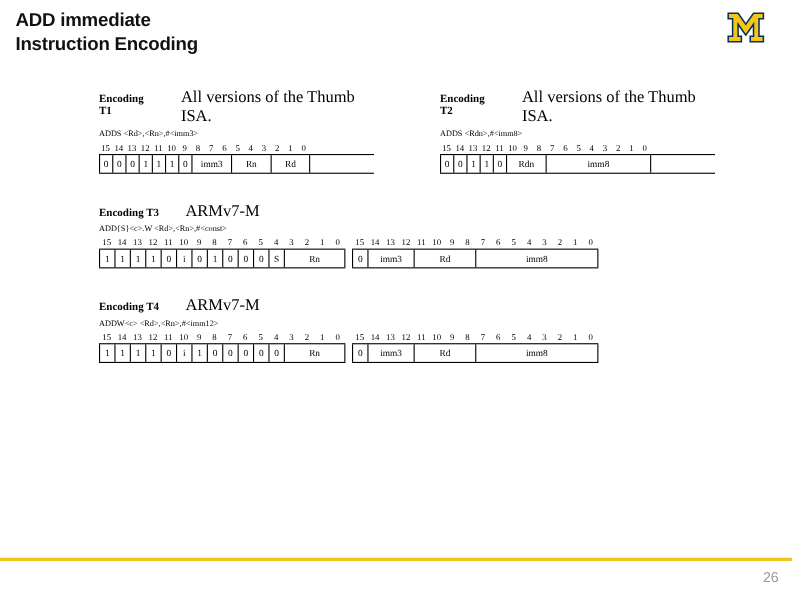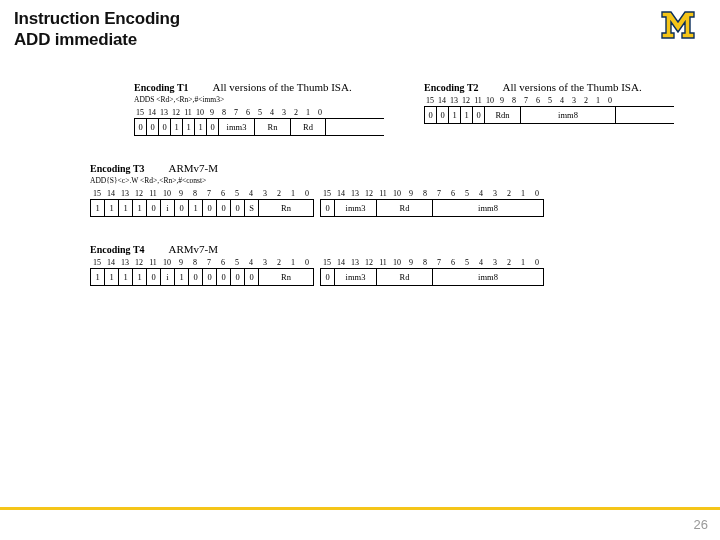--- a/index.html
+++ b/index.html
@@ -27,34 +27,33 @@
   .logo {
     margin-top: 2px;
   }
   .content {
     padding: 30px 40px 0 90px;
     font-family: "Times New Roman", Times, serif;
     color: #000;
   }
   .row-top {
     display: flex;
-    gap: 40px;
-    margin-left: 44px;
+    gap: 60px;
   }
   .enc-block {
     margin-bottom: 26px;
   }
   .enc-head {
     display: flex;
     align-items: baseline;
     gap: 24px;
     margin-bottom: 2px;
   }
   .enc-name { font-weight: 700; font-size: 10px; }
-  .enc-note { font-size: 11px; }
+  .enc-note { font-size: 15px; }
   .syntax { font-size: 7.5px; line-height: 1.2; margin-bottom: 4px; font-family: Liberation Serif, serif; }
   .bits-row { display: flex; font-size: 8px; margin-top: 3px; }
   .bit-num { width: 12px; text-align: center; }
   .bit-num-w { width: 14px; text-align: center; }
   .field-row { display: flex; border-top: 1px solid #000; border-bottom: 1px solid #000; margin-top: 1px; }
   .cell {
     border-left: 1px solid #000;
     font-size: 8.5px;
     height: 16px;
     display: flex;
@@ -77,22 +76,22 @@
     font-size: 13px;
     color: #999;
     font-family: Verdana, sans-serif;
   }
 </style>
 </head>
 <body>
 
 <div class="header">
   <div class="title">
+    <div>ADD immediate</div>
     <div>Instruction Encoding</div>
-    <div>ADD immediate</div>
   </div>
   <div class="logo">
     <svg width="46" height="30" viewBox="0 0 46 30">
       <path d="M2 2 L11 2 L18 12 L25 2 L34 2 L34 7 L30 7 L30 23 L34 23 L34 28 L22 28 L22 23 L25 23 L25 12 L18 22 L11 12 L11 23 L14 23 L14 28 L2 28 L2 23 L6 23 L6 7 L2 7 Z" fill="#f5c518" stroke="#0a2e5c" stroke-width="1.4"></path>
     </svg>
   </div>
 </div>
 
 <div class="content">
 
@@ -134,20 +133,21 @@
         <span class="cell" style="width:36px">Rn</span>
         <span class="cell" style="width:36px">Rd</span>
       </div>
     </div>
 
     <div class="enc-block" style="width:250px">
       <div class="enc-head">
         <span class="enc-name">Encoding T2</span>
         <span class="enc-note">All versions of the Thumb ISA.</span>
       </div>
+      <div class="syntax">ADDS &lt;Rdn&gt;,#&lt;imm8&gt;</div>
       <div class="bits-row">
         <span class="bit-num">15</span>
         <span class="bit-num">14</span>
         <span class="bit-num">13</span>
         <span class="bit-num">12</span>
         <span class="bit-num">11</span>
         <span class="bit-num">10</span>
         <span class="bit-num">9</span>
         <span class="bit-num">8</span>
         <span class="bit-num">7</span>
@@ -236,20 +236,21 @@
         <span class="cell" style="width:112px">imm8</span>
       </div>
     </div>
   </div>
 
   <div class="enc-block" style="width:460px">
     <div class="enc-head">
       <span class="enc-name">Encoding T4</span>
       <span class="enc-note">ARMv7-M</span>
     </div>
+    <div class="syntax">ADDW&lt;c&gt; &lt;Rd&gt;,&lt;Rn&gt;,#&lt;imm12&gt;</div>
     <div class="bits-row">
       <span class="bit-num-w">15</span>
         <span class="bit-num-w">14</span>
         <span class="bit-num-w">13</span>
         <span class="bit-num-w">12</span>
         <span class="bit-num-w">11</span>
         <span class="bit-num-w">10</span>
         <span class="bit-num-w">9</span>
         <span class="bit-num-w">8</span>
         <span class="bit-num-w">7</span>

